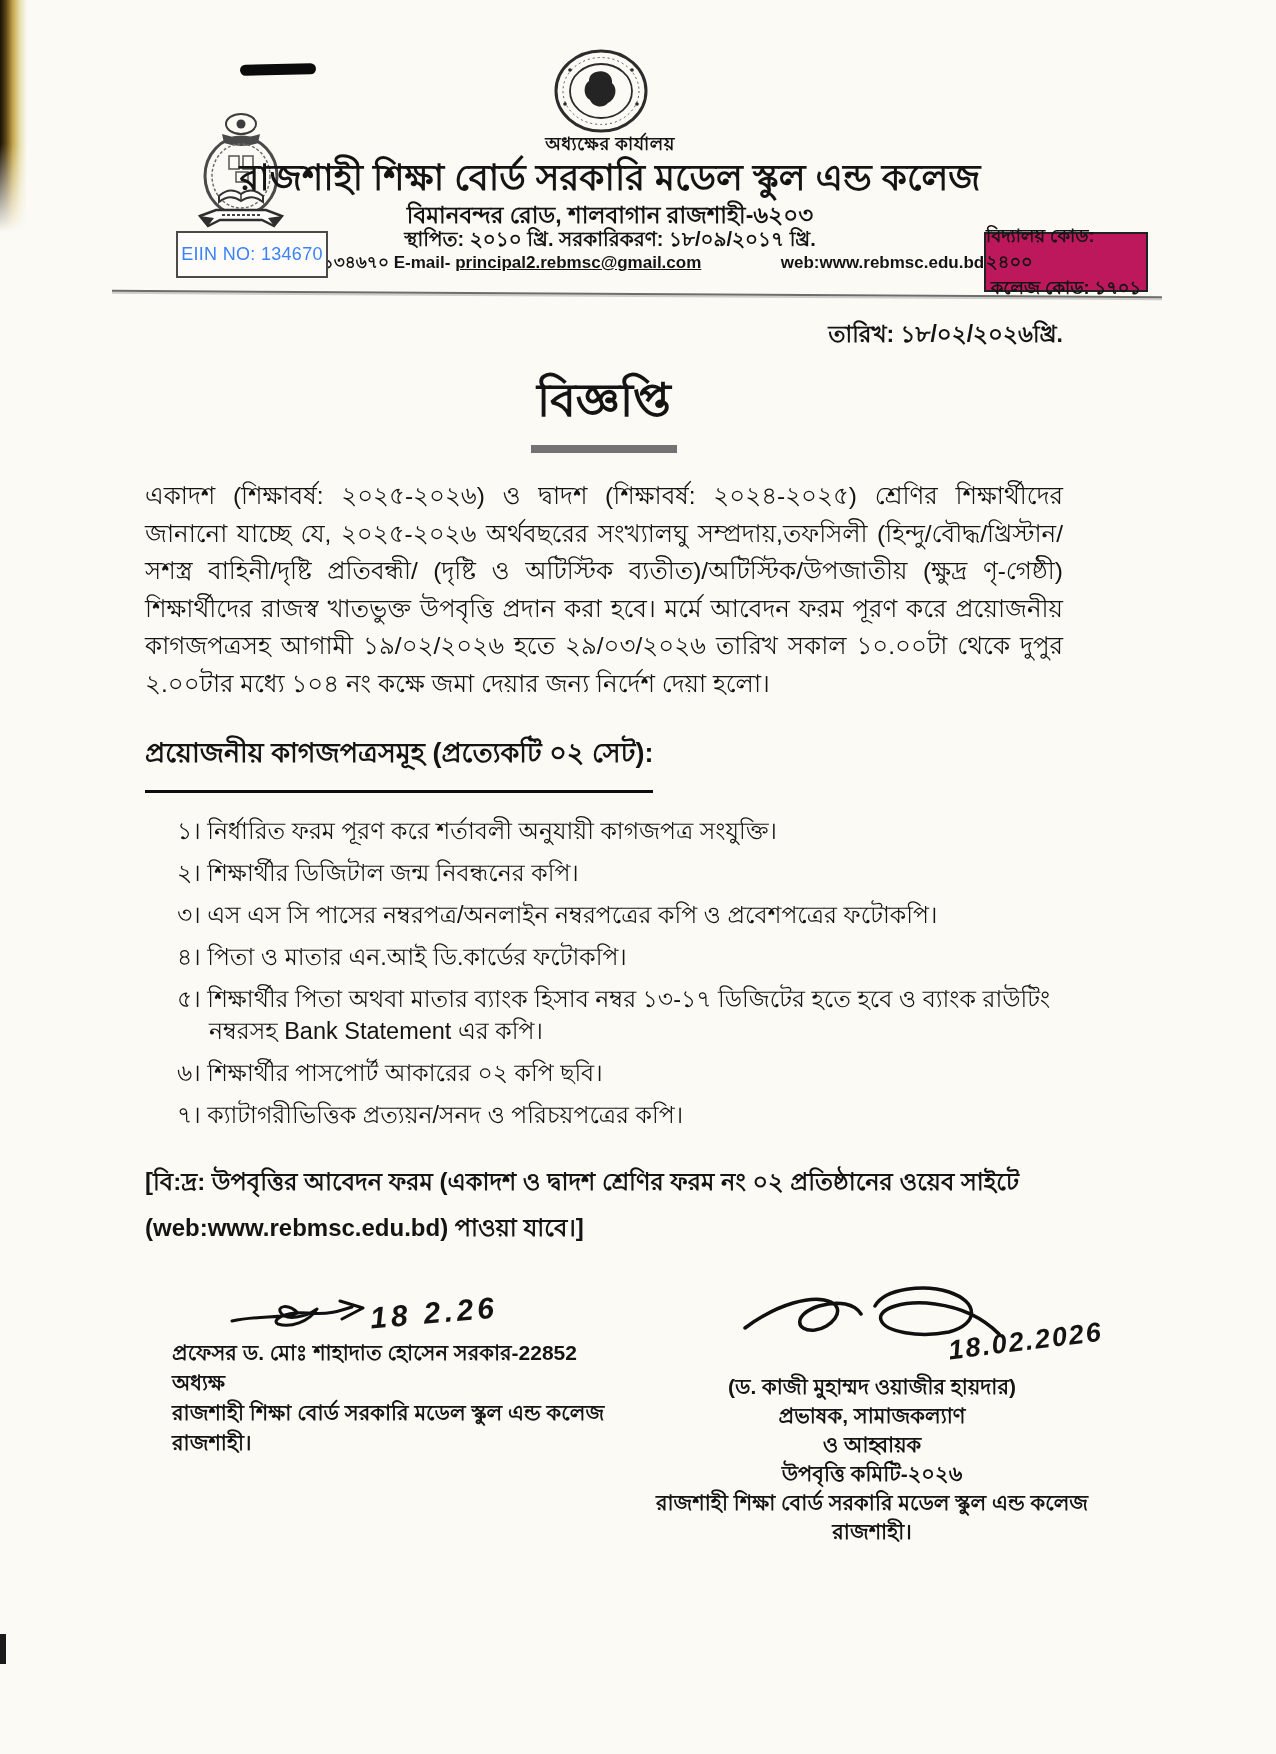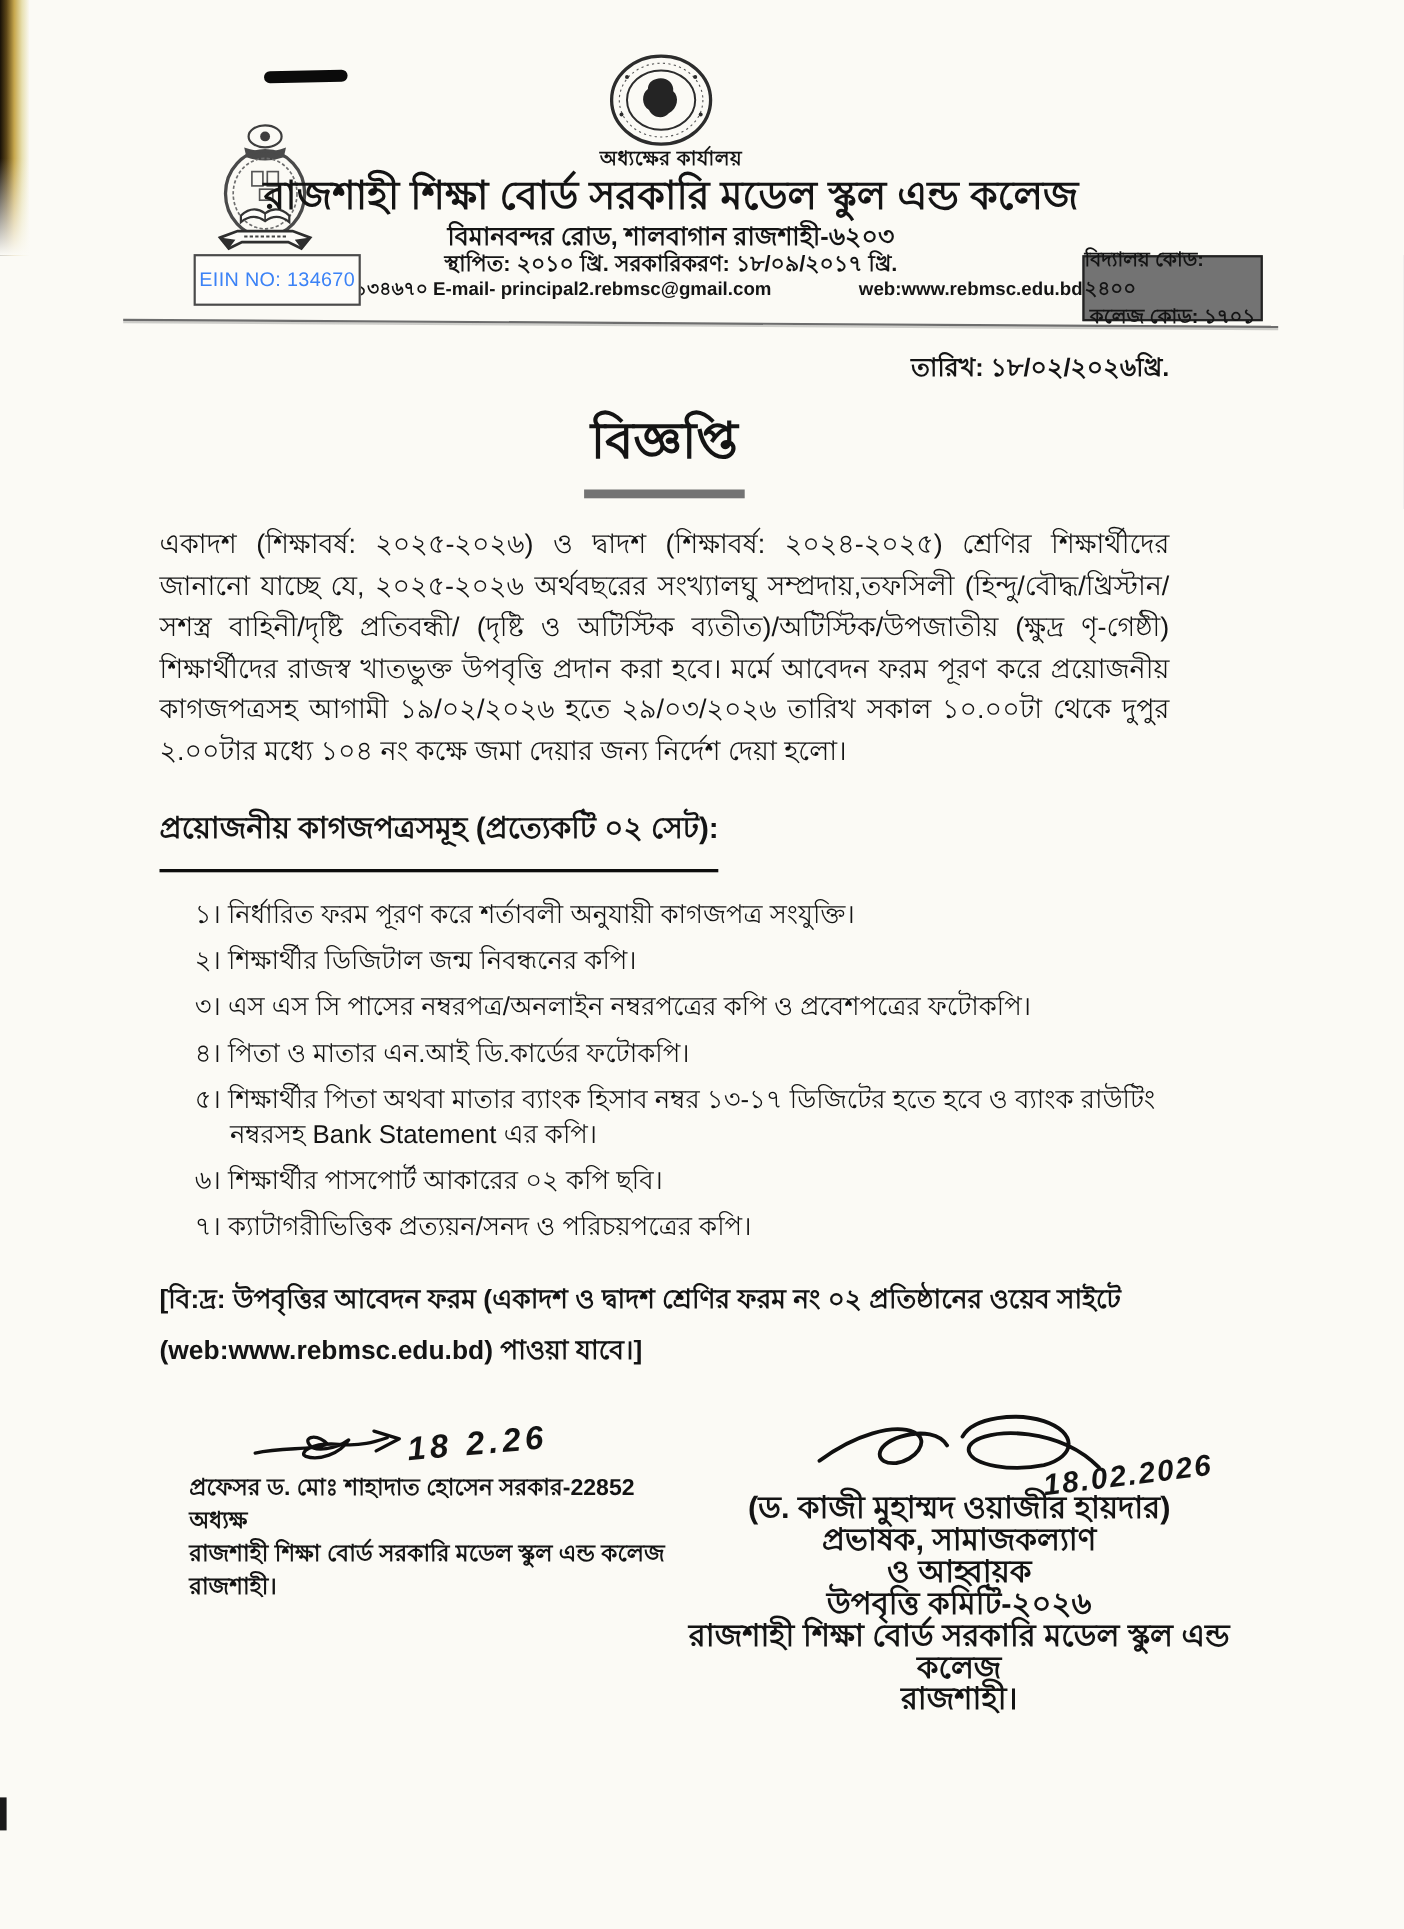--- a/index.html
+++ b/index.html
@@ -40,30 +40,30 @@
   }
   .hdr-estab{
     position:absolute; left:140px; top:224px; width:940px; text-align:center;
     font-size:20px; font-weight:700;
   }
   .hdr-contact{
     position:absolute; left:140px; top:249px; width:940px; text-align:center;
     font-size:17px; font-weight:600; white-space:nowrap;
   }
   .hdr-contact .gap{ display:inline-block; width:70px; }
-  .hdr-contact .email{ }
+  .hdr-contact .email{ text-decoration:underline; }
   .eiin-box{
     position:absolute; left:176px; top:231px; width:152px; height:47px;
     border:2px solid #4a4a4a; display:flex; align-items:center; justify-content:center;
     font-size:18px; color:#3b82f6; letter-spacing:.3px; background:#fdfcf9;
   }
   .codes-box{
     position:absolute; left:984px; top:232px; width:164px; height:60px;
     border:2px solid #222; display:flex; flex-direction:column; align-items:center; justify-content:center;
-    font-size:18px; font-weight:700; line-height:26px; background:#737373;
+    font-size:18px; font-weight:700; line-height:26px; background:#be185d;
   }
   .divider{
     position:absolute; left:112px; top:293px; width:1050px; height:2px;
     background:#6d6d6d; transform:rotate(.35deg);
     box-shadow:0 2px 0 rgba(120,120,120,.35);
   }
   
   .doc{ position:absolute; left:145px; top:316px; width:918px; }
   .date-line{ text-align:right; font-size:23px; font-weight:600; }
   .title-wrap{ text-align:center; margin-top:10px; }
@@ -96,21 +96,21 @@
     position:absolute; left:198px; top:4px; font-size:30px; font-style:italic;
     letter-spacing:4px; transform:rotate(-5deg); font-weight:600; white-space:nowrap;
   }
   .sig-left .lines{ padding-top:46px; font-size:21px; font-weight:700; line-height:30px; }
   .sig-right{ position:absolute; left:622px; top:1278px; width:500px; text-align:center; }
   .sig-right .scribble{ display:block; margin:0 auto; }
   .sig-right .hand-date{
     position:absolute; left:326px; top:48px; font-size:27px; font-style:italic;
     letter-spacing:2px; transform:rotate(-7deg); font-weight:600; white-space:nowrap;
   }
-  .sig-right .lines{ margin-top:0; font-size:28px; font-weight:700; line-height:29px; }
+  .sig-right .lines{ margin-top:16px; font-size:21px; font-weight:700; line-height:29px; }
 </style>
 </head>
 <body>
 
 <div class="page">
 
   <div class="edge-band"></div>
   <div class="bar-mark"></div>
   <div class="edge-tick"></div>
 

